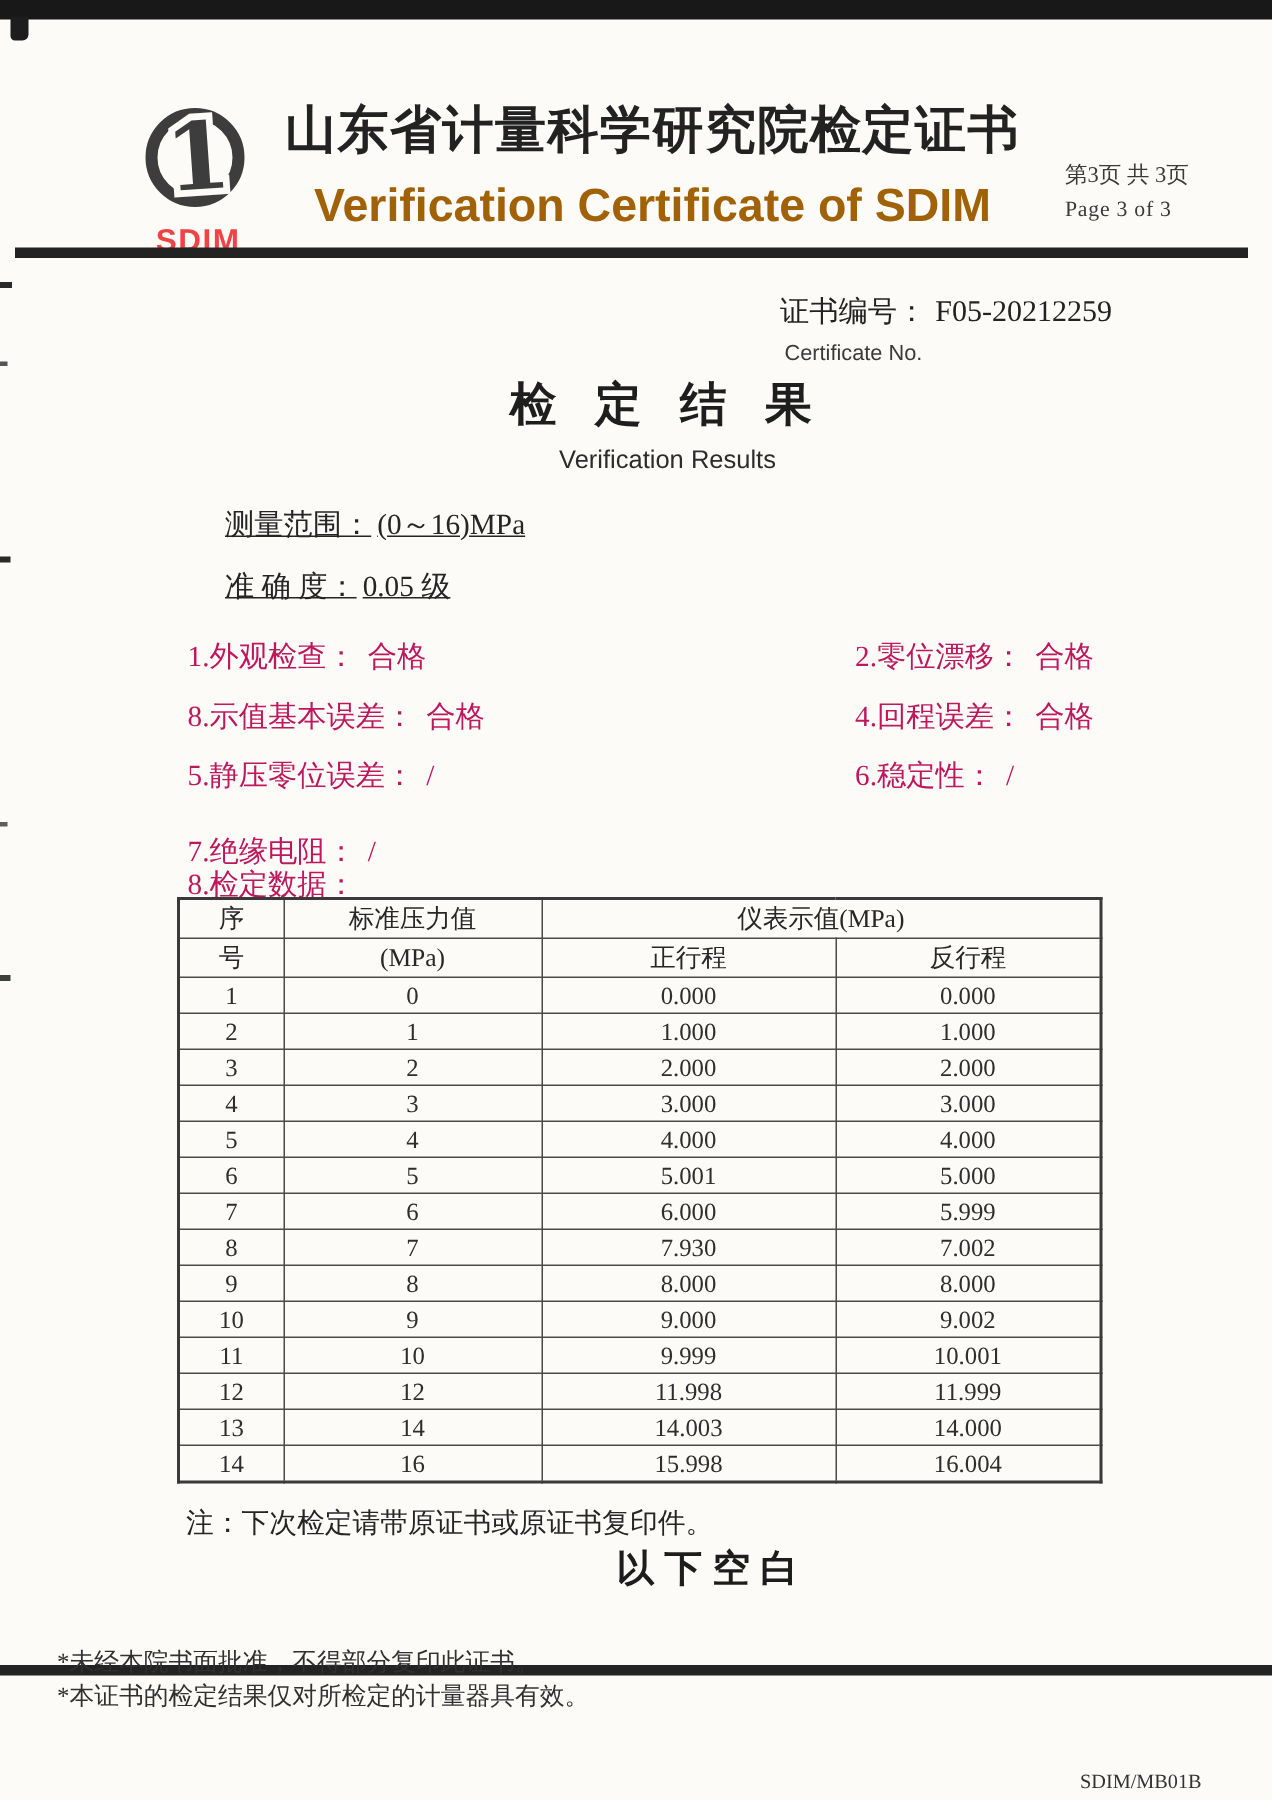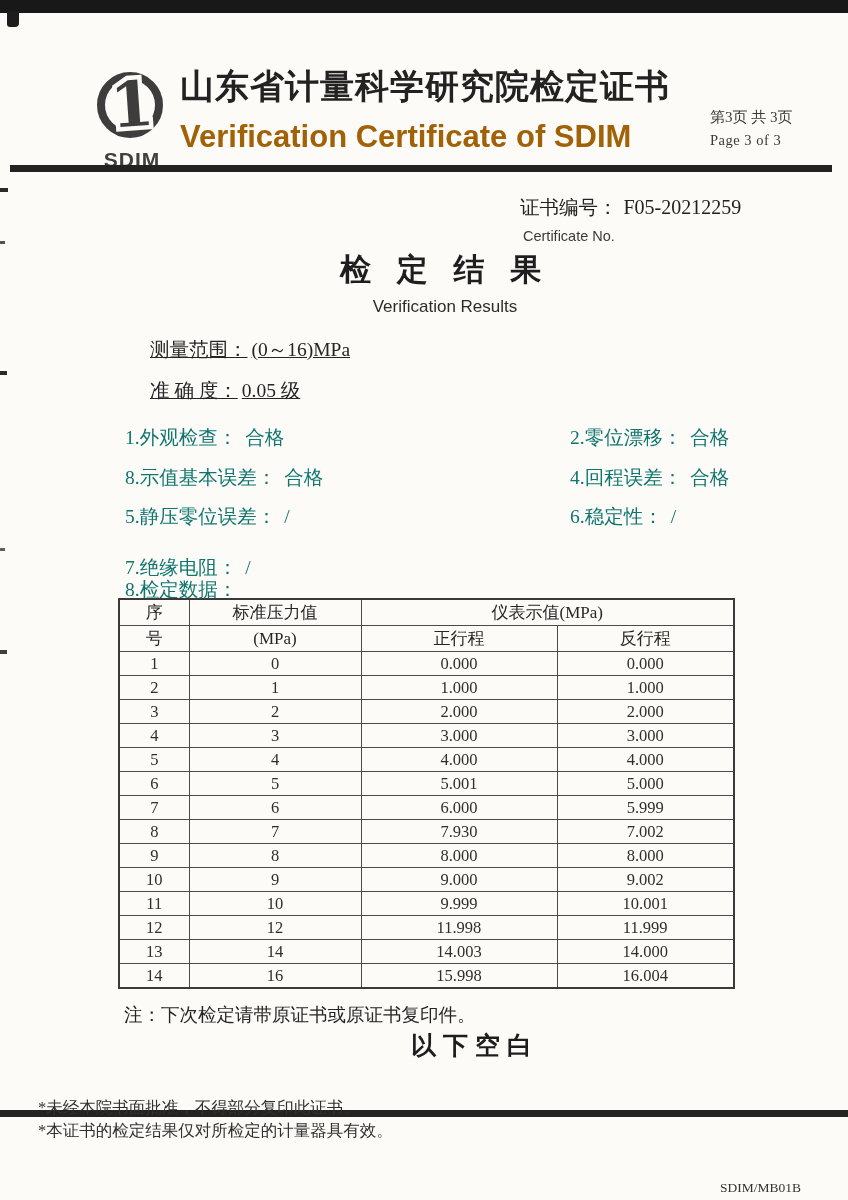--- a/index.html
+++ b/index.html
@@ -12,23 +12,23 @@
   .topbar{ position:absolute; top:0; left:0; width:848px; height:13px; background:#181818; }
   .topbar-notch{ position:absolute; top:11px; left:7px; width:12px; height:16px; background:#1d1d1d; border-radius:0 0 4px 3px; }
   .artifact{ position:absolute; background:#2a2a2a; }
   .a1{ top:188px; left:0; width:8px; height:4px; }
   .a2{ top:241px; left:0; width:5px; height:3px; opacity:.8; }
   .a3{ top:371px; left:0; width:7px; height:4px; }
   .a4{ top:548px; left:0; width:5px; height:3px; opacity:.75; }
   .a5{ top:650px; left:0; width:7px; height:4px; opacity:.9; }
 
   .logo{ position:absolute; top:58px; left:86px; width:92px; text-align:center; }
-  .logo-text{ font-family:"Liberation Sans","DejaVu Sans",sans-serif; font-weight:700; font-size:21px; color:#404040; letter-spacing:1px; margin-top:-6px;text-decoration:underline; }
-
-  .titles{ position:absolute; top:64px; left:180px; width:510px; }
+  .logo-text{ font-family:"Liberation Sans","DejaVu Sans",sans-serif; font-weight:700; font-size:21px; color:#ef4444; letter-spacing:1px; margin-top:-6px;text-decoration:underline; }
+
+  .titles{ position:absolute; top:64px; left:180px; width:510px; text-align:center; }
   .title-cn{ font-size:34px; font-weight:700; letter-spacing:1px; white-space:nowrap; color:#222; }
   .title-en{ font-family:"Liberation Sans","DejaVu Sans",sans-serif; font-size:31px; font-weight:700; margin-top:9px; color:#a16207; }
 
   .pageinfo{ position:absolute; top:106px; left:710px; font-size:15px; line-height:23px; color:#3a3a3a; }
   .pageinfo .en{ font-size:14.5px; letter-spacing:.5px; }
 
   .rule{ background:#232323; position:absolute; }
   .rule-top{ top:165px; left:10px; width:822px; height:7px; }
   .rule-bottom{ top:1110px; left:0; width:848px; height:7px; }
 
@@ -38,21 +38,21 @@
 
   .section-title{ position:absolute; top:249px; left:0; width:890px; text-align:center;
     font-size:31px; font-weight:700; letter-spacing:9px; color:#1e1e1e; }
   .section-sub{ position:absolute; top:297px; left:0; width:890px; text-align:center;
     font-family:"Liberation Sans","DejaVu Sans",sans-serif; font-size:17px; color:#2c2c2c; }
 
   .spec{ position:absolute; left:150px; font-size:19.5px; white-space:nowrap; color:#252525;text-decoration:underline; }
   .spec .val{ margin-left:4px; }
   .spec1{ top:336px; } .spec2{ top:377px; }
 
-  .item{ position:absolute; font-size:19.5px; white-space:nowrap; color:#0f766e; }
+  .item{ position:absolute; font-size:19.5px; white-space:nowrap; color:#be185d; }
   .item .val{ margin-left:8px; }
   .col-l{ left:125px; } .col-r{ left:570px; }
   .r1{ top:424px; } .r2{ top:464px; } .r3{ top:503px; } .r4{ top:554px; } .r5{ top:576px; }
 
   table.vtable{ position:absolute; top:598px; left:118px; border-collapse:collapse; table-layout:fixed;
     border:2px solid #3a3a3a; }
   table.vtable td{ border:1px solid #4a4a4a; text-align:center; vertical-align:middle;
     font-size:16.5px; color:#2e2e2e; height:23px; line-height:23px; padding:0; }
   table.vtable td.hd{ font-size:17px; height:25px; line-height:25px; color:#272727; }
 

